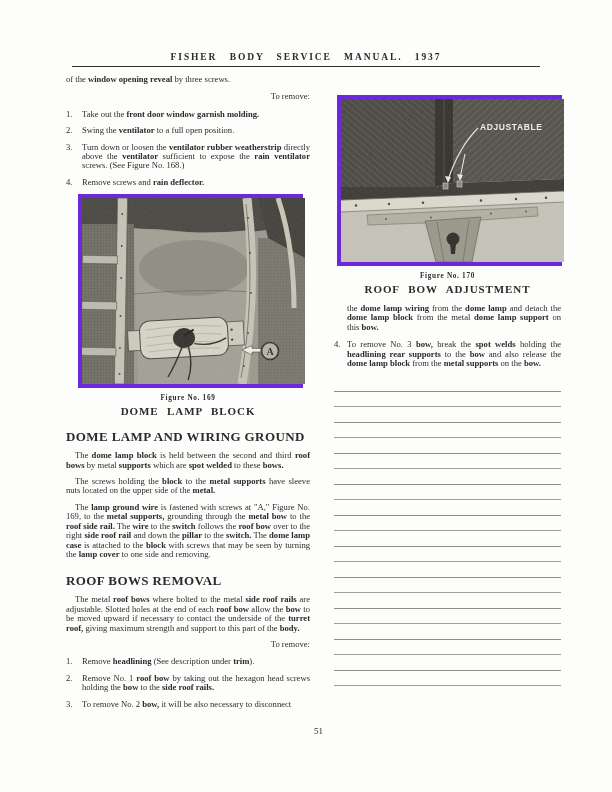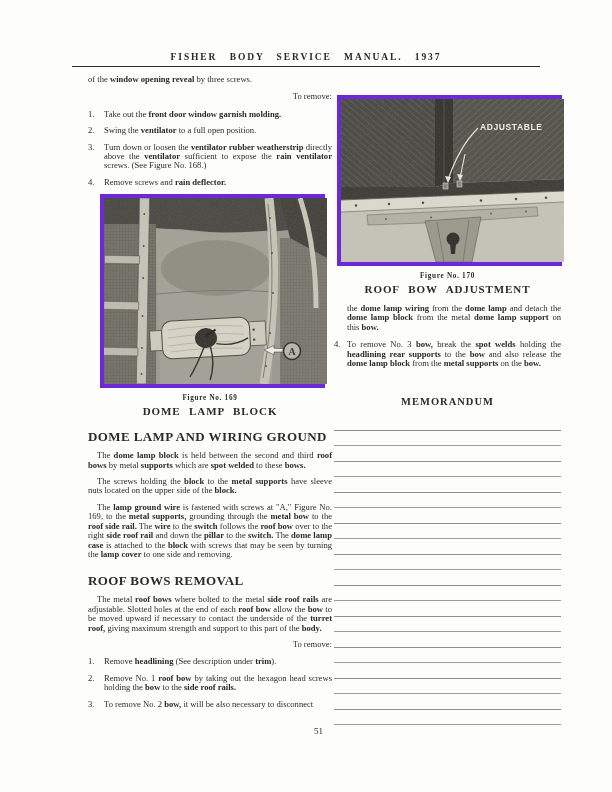--- a/index.html
+++ b/index.html
@@ -15,21 +15,21 @@
   .header-title {
     position:absolute; top:52px; left:72px; width:468px;
     text-align:center; font-weight:bold; font-size:9.5px;
     letter-spacing:1.9px; word-spacing:8px; white-space:nowrap;
   }
   .header-rule {
     position:absolute; top:66px; left:72px; width:468px;
     border-top:1.6px solid #2e2e2c;
   }
   
-  .col-left  { position:absolute; left:88px;  top:75px; width:244px; }
+  .col-left  { position:absolute; left:66px;  top:75px; width:244px; }
   .col-right { position:absolute; left:334px; top:95px; width:227px; }
 
   .body { font-size:8.6px; line-height:9.4px; text-align:justify; }
   .cont  { margin-bottom:8px; }
   .label { margin-bottom:8px; text-align:right; }
   .ind   { text-indent:9px; margin-bottom:7px; }
 
   .step { display:flex; font-size:8.6px; line-height:9.4px; margin-bottom:7px; }
   .step .num { flex:0 0 16px; }
   .step .txt { flex:1; text-align:justify; }
@@ -150,21 +150,21 @@
           </g>
           <rect width="223" height="186" filter="url(#grainL)" opacity="0.45"></rect>
         </svg>
       </div>
       <div class="fig-caption1">Figure No. 169</div>
       <div class="fig-caption2">DOME LAMP BLOCK</div>
     </div>
 
     <h2 class="section-heading h-dome">DOME LAMP AND WIRING GROUND</h2>
     <p class="body ind">The <b>dome lamp block</b> is held between the second and third <b>roof bows</b> by metal <b>supports</b> which are <b>spot welded</b> to these <b>bows.</b></p>
-    <p class="body ind">The screws holding the <b>block</b> to the <b>metal supports</b> have sleeve nuts located on the upper side of the <b>block.</b></p>
+    <p class="body ind">The screws holding the <b>block</b> to the <b>metal supports</b> have sleeve nuts located on the upper side of the <b>metal.</b></p>
     <p class="body ind">The <b>lamp ground wire</b> is fastened with screws at "A," Figure No. 169, to the <b>metal supports,</b> grounding through the <b>metal bow</b> to the <b>roof side rail.</b> The <b>wire</b> to the <b>switch</b> follows the <b>roof bow</b> over to the right <b>side roof rail</b> and down the <b>pillar</b> to the <b>switch.</b> The <b>dome lamp case</b> is attached to the <b>block</b> with screws that may be seen by turning the <b>lamp cover</b> to one side and removing.</p>
 
     <h2 class="section-heading h-roof">ROOF BOWS REMOVAL</h2>
     <p class="body ind">The metal <b>roof bows</b> where bolted to the metal <b>side roof rails</b> are adjustable. Slotted holes at the end of each <b>roof bow</b> allow the <b>bow</b> to be moved upward if necessary to contact the underside of the <b>turret roof,</b> giving maximum strength and support to this part of the <b>body.</b></p>
     <p class="body label">To remove:</p>
 
     <div class="step">
       <span class="num">1.</span>
       <span class="txt">Remove <b>headlining</b> (See description under <b>trim</b>).</span>
     </div>
@@ -237,21 +237,20 @@
       <div class="fig-caption2">ROOF BOW ADJUSTMENT</div>
     </div>
 
     <p class="body cont2" style="margin:9px 0 0 13px;">the <b>dome lamp wiring</b> from the <b>dome lamp</b> and detach the <b>dome lamp block</b> from the metal <b>dome lamp support</b> on this <b>bow.</b></p>
 
     <div class="step step4">
       <span class="num">4.</span>
       <span class="txt">To remove No. 3 <b>bow,</b> break the <b>spot welds</b> holding the <b>headlining rear supports</b> to the <b>bow</b> and also release the <b>dome lamp block</b> from the <b>metal supports</b> on the <b>bow.</b></span>
     </div>
 
-    <h2 class="memo-heading">MEMORANDUM</h2>
     <div class="memo-lines">
         <div class="memo-line"></div>
         <div class="memo-line"></div>
         <div class="memo-line"></div>
         <div class="memo-line"></div>
         <div class="memo-line"></div>
         <div class="memo-line"></div>
         <div class="memo-line"></div>
         <div class="memo-line"></div>
         <div class="memo-line"></div>

